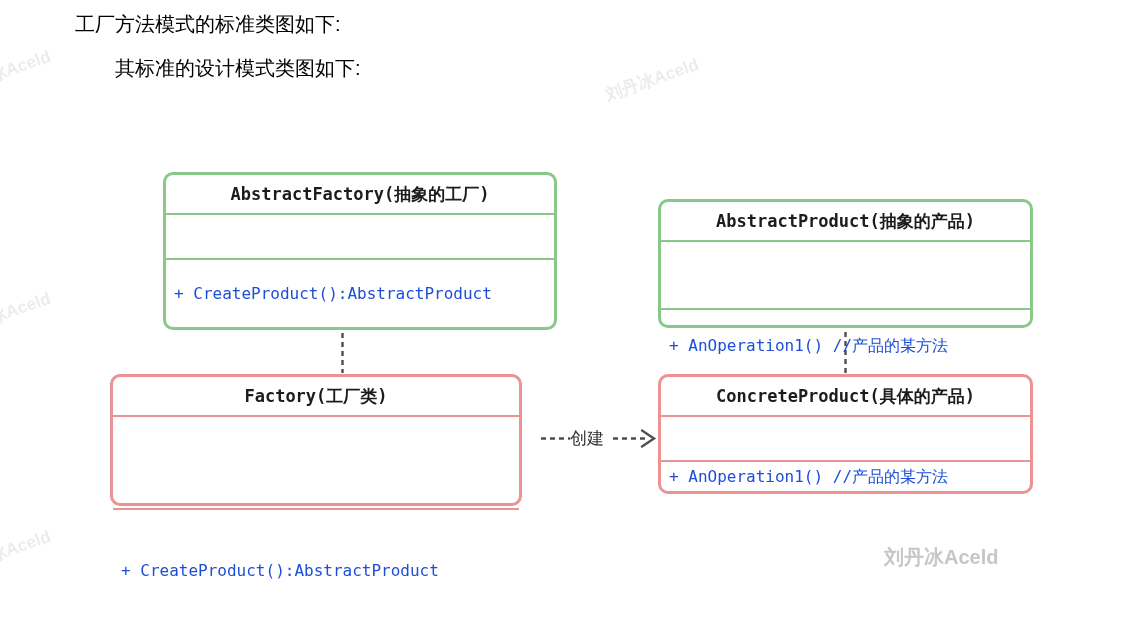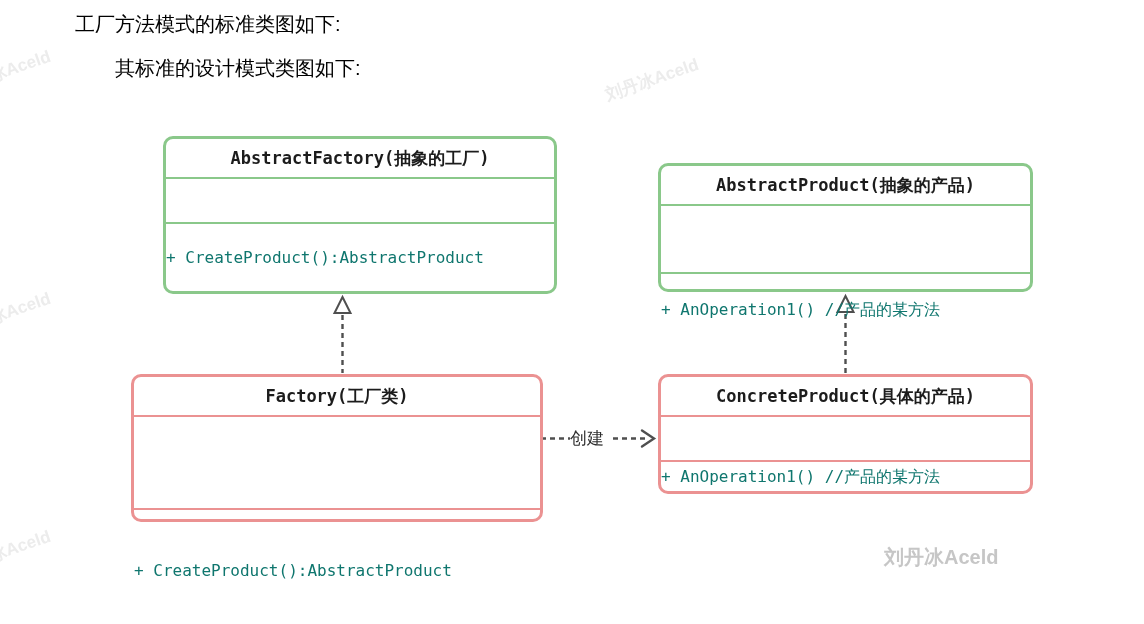--- a/index.html
+++ b/index.html
@@ -33,42 +33,42 @@
   .wm-solid{
     position:absolute;left:884px;top:544px;font-size:20px;font-weight:bold;
     color:#c6c6c6;white-space:nowrap;pointer-events:none;user-select:none;
   }
 
   
   .uml-box{
     position:absolute;display:flex;flex-direction:column;background:#ffffff;
     box-sizing:border-box;border-radius:10px;
   }
-  .uml-box.green{border:3px solid var(--green);}
+  .uml-box.green{border:3px solid var(--green);margin-top:36px;}
   .uml-box.red{border:3px solid var(--red);}
   .uml-title{
     height:40px;box-sizing:border-box;flex:0 0 auto;
     display:flex;align-items:center;justify-content:center;
     font-family:var(--mono);font-weight:bold;font-size:17px;color:#1c1c1c;
     white-space:nowrap;
   }
   .green .uml-title{border-bottom:2px solid var(--green);}
   .red   .uml-title{border-bottom:2px solid var(--red);}
   .uml-attrs{height:45px;box-sizing:border-box;flex:0 0 auto;}
   .green .uml-attrs{border-bottom:2px solid var(--green);}
   .red   .uml-attrs{border-bottom:2px solid var(--red);}
   .uml-methods{
     flex:1 1 auto;display:flex;flex-direction:column;justify-content:center;
-    padding-left:0;font-family:var(--mono);font-size:16px;color:#0f766e;
+    padding-left:8px;font-family:var(--mono);font-size:16px;color:#1d4ed8;
     line-height:26px;white-space:nowrap;
   }
 
   .box-abstract-factory{left:163px;top:136px;width:394px;height:158px;}
   .box-abstract-product{left:658px;top:163px;width:375px;height:129px;gap:23px;}
-  .box-factory{left:131px;top:374px;width:412px;height:148px;gap:48px;}
+  .box-factory{left:110px;top:374px;width:412px;height:132px;gap:48px;}
   .box-concrete-product{left:658px;top:374px;width:375px;height:120px;}
 
   
   svg.connectors{position:absolute;left:0;top:0;pointer-events:none;}
   .dash{stroke:var(--connector);stroke-width:2.4;stroke-dasharray:5,4;fill:none;}
   .tri{fill:#ffffff;stroke:var(--connector);stroke-width:2;}
   .chev{fill:none;stroke:var(--connector);stroke-width:2.4;stroke-linecap:round;}
 
   .create-label{
     position:absolute;left:570px;top:427px;width:46px;text-align:left;

